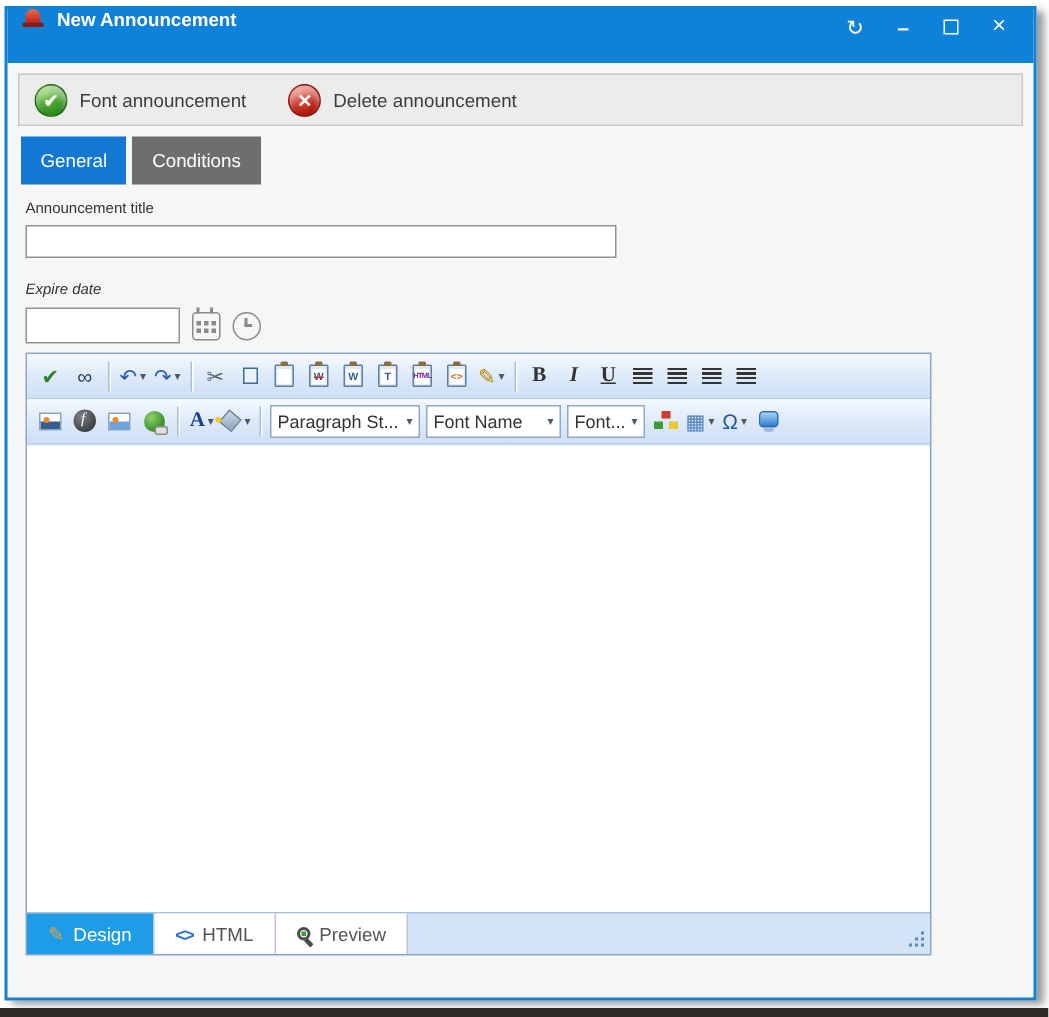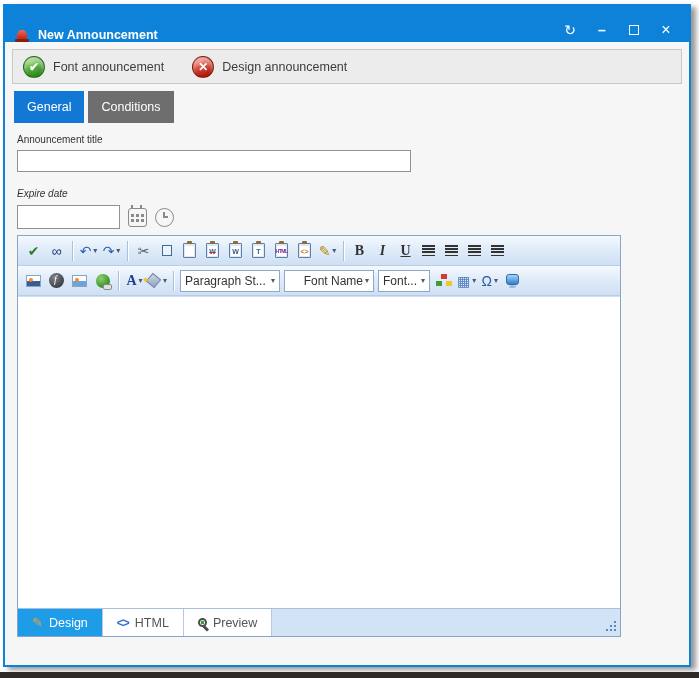--- a/index.html
+++ b/index.html
@@ -7,21 +7,21 @@
   body { font-family:"Liberation Sans", sans-serif; background:#ffffff; position:relative; overflow:hidden; }
 
   
   .window {
     position:absolute; left:3px; top:4px; width:688px; height:663px;
     border:2px solid #0e82d8; background:#f6f6f6;
     box-shadow:5px 3px 5px rgba(70,70,70,.55);
   }
   .dark-strip { position:absolute; left:0; bottom:0; width:699px; height:6px; background:#2e2a27; }
 
-  .titlebar { height:36px; background:#0e82d8; display:flex; align-items:flex-end; padding:0 10px; }
+  .titlebar { height:36px; background:#0e82d8; display:flex; align-items:flex-start; padding:0 10px; }
   .titlebar .title { color:#fff; font-size:12.5px; font-weight:bold; margin-left:9px; flex:1; }
   .win-controls { display:flex; align-items:center; gap:6px; }
   .win-btn { width:26px; height:24px; display:flex; align-items:center; justify-content:center;
              color:#fff; font-size:14px; cursor:default; }
   .win-btn.max span { width:10px; height:10px; border:1.5px solid #fff; display:block; }
   .win-btn.min { font-weight:bold; }
 
   .siren { width:14px; height:12px; position:relative; display:inline-block; }
   .siren::before { content:""; position:absolute; left:2px; top:0; width:10px; height:9px;
     background:linear-gradient(180deg,#ef6a5a,#c0241ا4); background:linear-gradient(180deg,#ef6a5a,#c02414);
@@ -160,21 +160,21 @@
     </span>
   </div>
 
   <div class="cmdbar">
     <span class="cmd">
       <span class="orb green">✔</span>
       <span>Font announcement</span>
     </span>
     <span class="cmd">
       <span class="orb red">✕</span>
-      <span>Design announcement</span>
+      <span>Delete announcement</span>
     </span>
   </div>
 
   <div class="tabs" id="top-tabs">
       <div class="tab active">General</div>
       <div class="tab">Conditions</div>
     </div>
 
   <div class="form">
     <div class="flabel lab-title">Announcement title</div>
@@ -289,21 +289,21 @@
           </span>
           <span class="tb-btn">
             <span class="ic-bucket"></span>
             <span class="dd">▾</span>
           </span>
           <span class="tb-sep"></span>
           <div class="tb-select" style="width: 100px;">
             <span class="lbl">Paragraph St...</span>
             <span class="dd">▾</span>
           </div>
-          <div class="tb-select" style="width: 90px; text-align: right;">
+          <div class="tb-select" style="width: 90px;">
             <span class="lbl">Font Name</span>
             <span class="dd">▾</span>
           </div>
           <div class="tb-select" style="width: 52px;">
             <span class="lbl">Font...</span>
             <span class="dd">▾</span>
           </div>
           <span class="tb-btn">
             <span class="ic-cubes"></span>
           </span>

